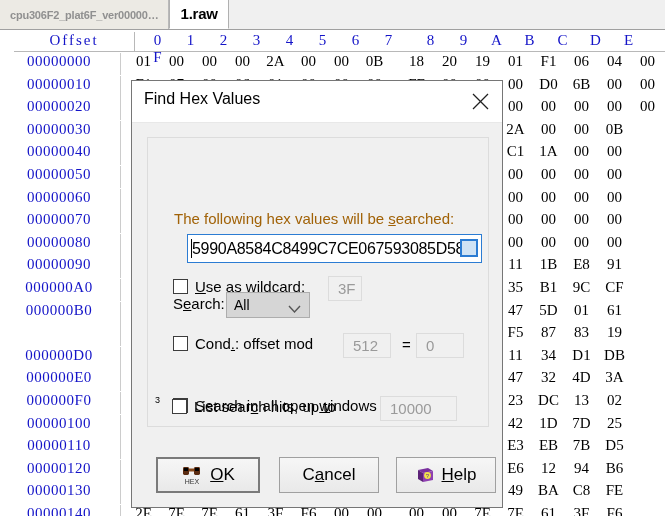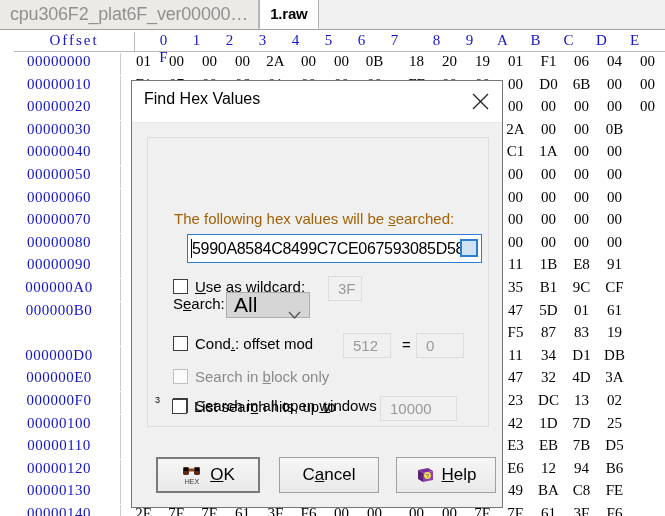--- a/index.html
+++ b/index.html
@@ -23,26 +23,27 @@
     width: 665px; height: 30px;
     background: #f0f0f0;
     border-bottom: 1px solid #a0a0a0;
     display: flex;
     align-items: flex-end;
   }
   .tab {
     height: 29px;
     padding: 0 10px;
     display: flex; align-items: center;
-    font-size: 18px;
+    font-size: 11px;
     color: #909090;
     background: #eceae4;
     border-right: 1px solid #b9b9b9;
     white-space: nowrap;
     letter-spacing: -0.2px;
+    font-weight: bold;
   }
   .tab.active {
     background: #ffffff;
     color: #000000;
     font-weight: bold;
     font-size: 15px;
     border-left: 1px solid #b0b0b0;
     border-right: 1px solid #b0b0b0;
     border-bottom: 1px solid #ffffff;
     height: 30px;
@@ -72,21 +73,21 @@
   }
   .hex-header .offs-label {
     position: absolute; left: 0; top: 2px;
     width: 120px; text-align: center;
     letter-spacing: 2px;
   }
   .hdr-cols {
     position: absolute; left: 120px; top: 2px;
     height: 20px;
     border-left: 1px solid #b8b8b8;
-    padding-left: 12px;
+    padding-left: 6px;
     font-family: Liberation Serif, serif;
   }
   .hdr-cols span {
     display: inline-block;
     width: 33px;
     text-align: center;
     color: #1414c8;
     font-size: 15px;
   }
   .hdr-cols span.gap { margin-left: 9px; }
@@ -223,21 +224,21 @@
     padding-left: 9px;
   }
 
   .combo {
     position: absolute;
     left: 78px; top: 154px;
     width: 84px; height: 26px;
     background: #d6d6d6;
     border: 1px solid #adadad;
     display: flex; align-items: center;
-    font-size: 21px; color: #000;
+    font-size: 14px; color: #000;
     padding-left: 7px;
   }
   .combo .chev {
     position: absolute; right: 8px; top: 8px;
   }
 
   .sup3 {
     position: absolute;
     left: 9px; top: 232px;
     font-size: 9px;
@@ -416,24 +417,20 @@
         <span><span>Cond</span><u>.</u><span>: offset mod</span></span>
       </div>
       <div class="tinybox" style="position:absolute; left:195px; top:195px; width:48px;">
         <span>512</span>
       </div>
       <div style="position:absolute; left:254px; top:198px; font-size:15px; color:#000;">=</div>
       <div class="tinybox" style="position:absolute; left:268px; top:195px; width:48px;">
         <span>0</span>
       </div>
 
-      <div class="ckrow dis" style="left:25px; top:230px;">
-        <span class="cbox dis"></span>
-        <span><span>Search in </span><u>b</u><span>lock only</span></span>
-      </div>
 
       <div class="ckrow" style="left:25px; top:259px;">
         <span class="cbox"></span>
         <span><span>Search in all open </span><u>w</u><span>indows</span></span>
       </div>
     </div>
 
     <div class="sup3" style="left:23px; top:314px;">3</div>
     <div class="ckrow" style="left:40px; top:317px;">
       <span class="cbox"></span>

